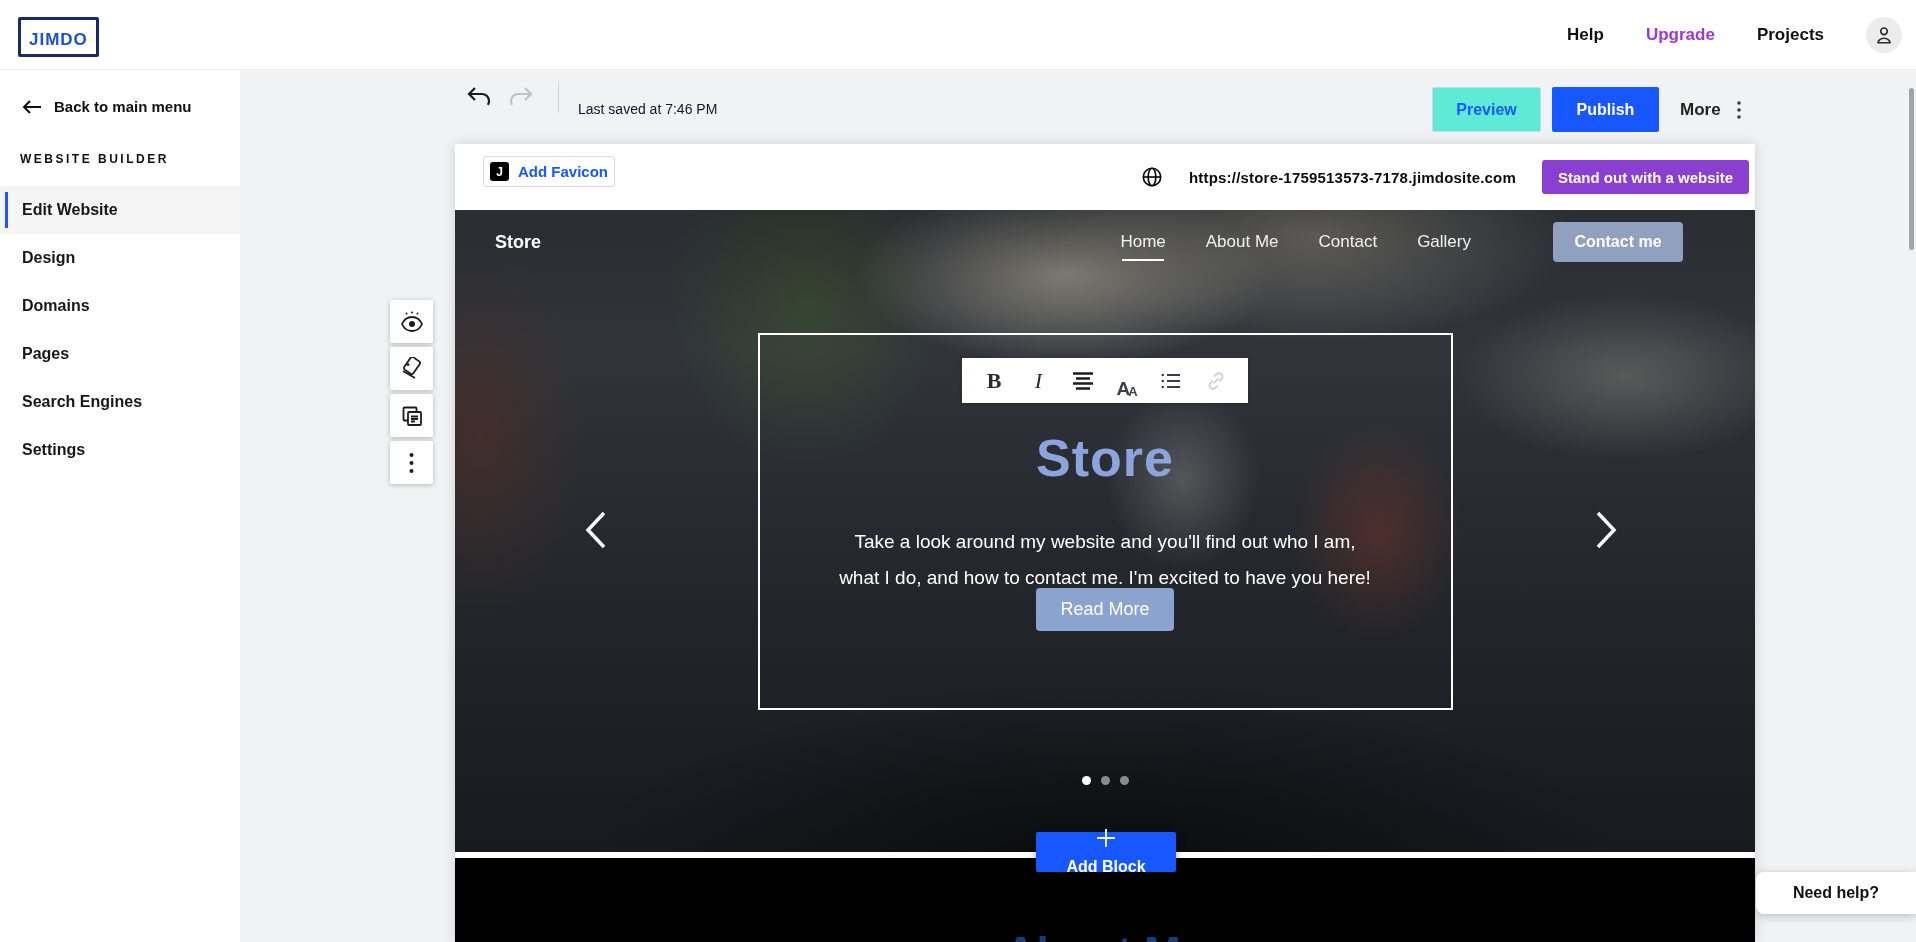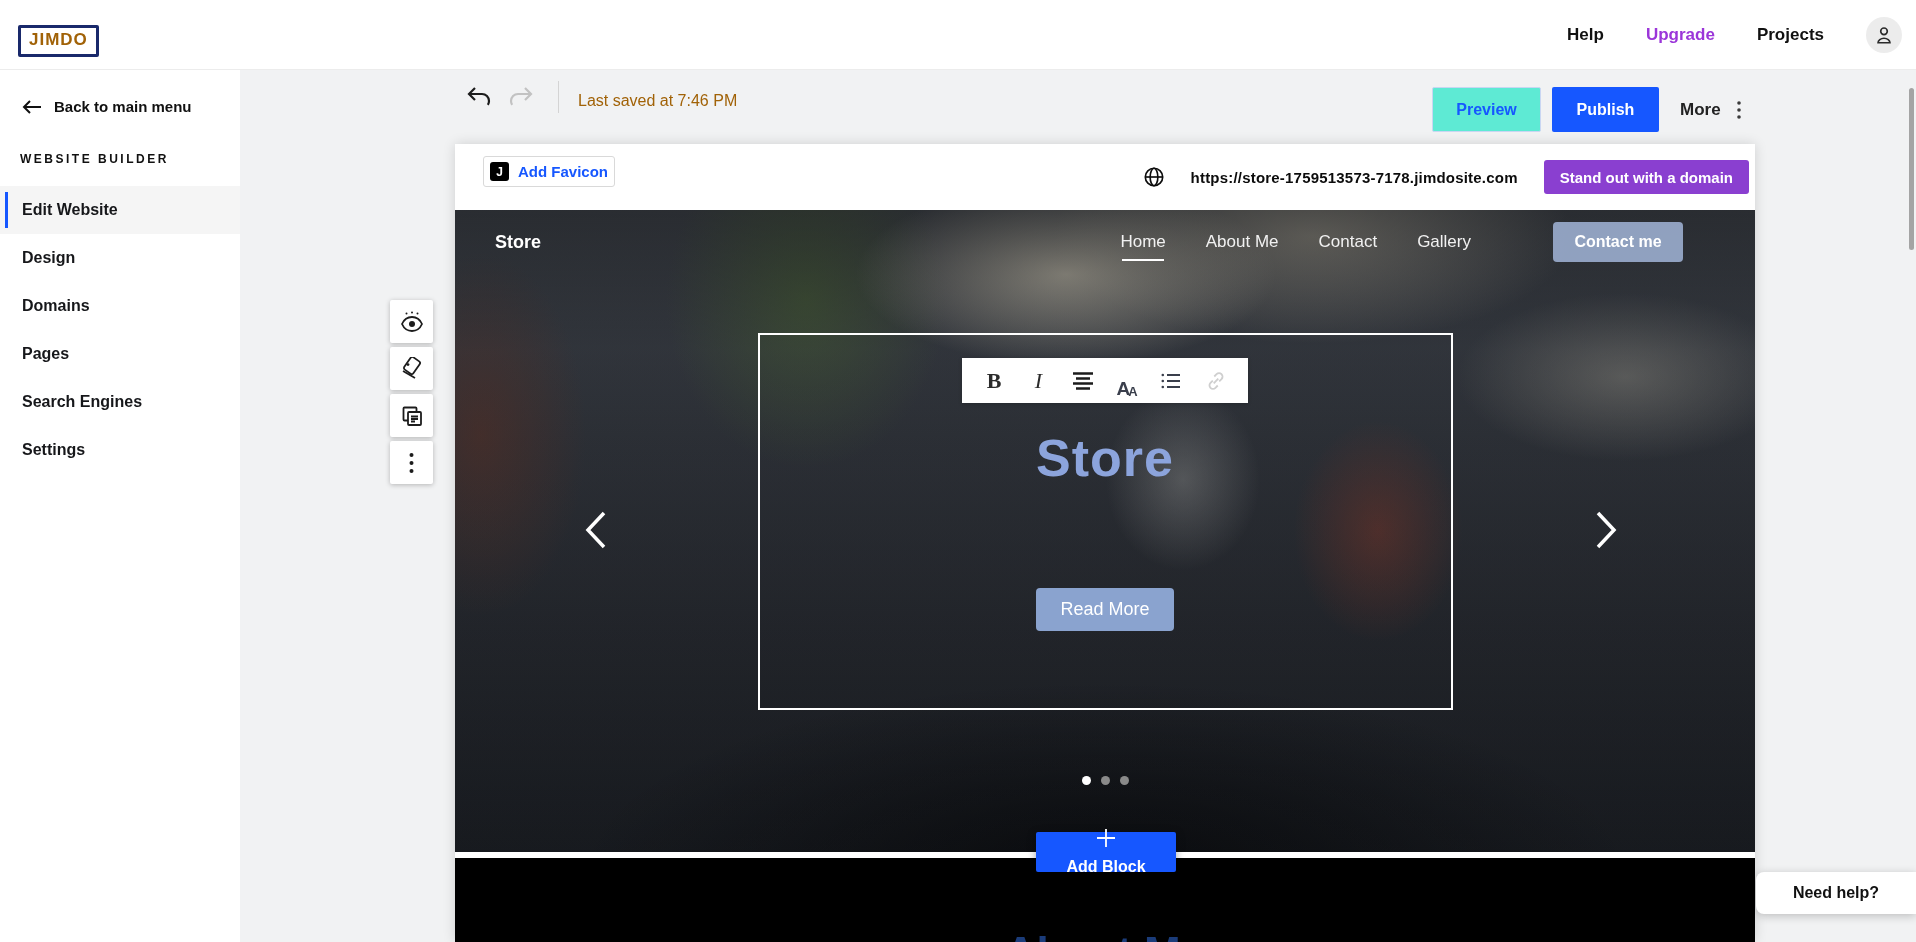--- a/index.html
+++ b/index.html
@@ -3,22 +3,22 @@
 <meta charset="utf-8">
 <style>
   * { margin:0; padding:0; box-sizing:border-box; }
   html,body { width:1916px; height:942px; overflow:hidden; background:#fff;
     font-family:"Liberation Sans", sans-serif; }
   #page { position:relative; width:1916px; height:942px; background:#fff; overflow:hidden; }
 
   
   .header { position:absolute; left:0; top:0; width:1916px; height:70px; background:#fff;
     border-bottom:1px solid #ececec; z-index:40; }
-  .logo-box { position:absolute; left:18px; top:25px; border:3px solid #19296b; border-radius:2px;
-    padding:2px 8px 4px; color:#a16207; font-weight:800; font-size:17px; letter-spacing:1px; }
+  .logo-box { position:absolute; left:18px; top:17px; border:3px solid #19296b; border-radius:2px;
+    padding:10px 8px 4px; color:#1d4ed8; font-weight:800; font-size:17px; letter-spacing:1px; }
   .header-nav { position:absolute; right:14px; top:0; height:70px; display:flex; align-items:center; gap:42px; }
   .header-link { font-size:17px; font-weight:700; color:#111; cursor:pointer; }
   .header-link.upgrade { color:#9b36d9; }
   .avatar { width:36px; height:36px; border-radius:50%; background:#ececec; display:flex;
     align-items:center; justify-content:center; cursor:pointer; }
 
   
   .sidebar { position:absolute; left:0; top:70px; width:240px; height:872px; background:#fff; z-index:30; }
   .back-row { position:absolute; left:22px; top:28px; display:flex; align-items:center; gap:12px;
     font-size:15px; font-weight:700; color:#111; cursor:pointer; }
@@ -33,21 +33,21 @@
 
   
   .main { position:absolute; left:240px; top:70px; width:1676px; height:872px; background:#f1f2f3; }
 
   
   .undo-btn { position:absolute; left:222px; top:10px; width:34px; height:34px; display:flex;
     align-items:center; justify-content:center; cursor:pointer; }
   .redo-btn { position:absolute; left:264px; top:10px; width:34px; height:34px; display:flex;
     align-items:center; justify-content:center; cursor:pointer; }
   .tool-divider { position:absolute; left:318px; top:11px; width:1px; height:32px; background:#d4d4d4; }
-  .last-saved { position:absolute; left:338px; top:22px; font-size:16px; color:#a16207; }
+  .last-saved { position:absolute; left:338px; top:31px; font-size:14px; color:#0f172a; }
   .btn { display:flex; align-items:center; justify-content:center; border-radius:2px; cursor:pointer;
     font-weight:700; }
   .preview-btn { position:absolute; left:1192px; top:17px; width:109px; height:45px; background:#5eead4;
     border:1px solid #c9d6f2; color:#1657ff; font-size:16px; }
   .publish-btn { position:absolute; left:1312px; top:17px; width:107px; height:45px; background:#1657ff;
     color:#fff; font-size:16px; }
   .more-group { position:absolute; left:1440px; top:17px; height:45px; display:flex; align-items:center;
     gap:16px; cursor:pointer; }
   .more-label { font-size:17px; font-weight:600; color:#222; }
 
@@ -289,21 +289,21 @@
         </div>
         <div class="url-group">
           <span>
             <svg width="22" height="22" viewBox="0 0 24 24" fill="none" stroke="#0c0c0c" stroke-width="1.8">
               <circle cx="12" cy="12" r="9.5"></circle>
               <ellipse cx="12" cy="12" rx="4.2" ry="9.5"></ellipse>
               <path d="M2.5 12 h19"></path>
             </svg>
           </span>
           <span class="site-url">https://store-1759513573-7178.jimdosite.com</span>
-          <span class="domain-btn">Stand out with a domain</span>
+          <span class="domain-btn">Stand out with a website</span>
         </div>
       </div>
 
       <div class="hero">
         <div class="hero-bg"></div>
         <div class="hero-overlay"></div>
 
         <div class="site-nav">
           <span class="site-brand">Store</span>
           <div class="site-links">
@@ -342,20 +342,21 @@
           <span class="tt-icon">
             <svg width="22" height="22" viewBox="0 0 24 24" fill="none" stroke="#cfcfcf" stroke-width="2">
               <path d="M9.5 14.5 l5-5"></path>
               <path d="M8.5 11.5 l-2.5 2.5 a3.8 3.8 0 0 0 5.4 5.4 l2.5-2.5"></path>
               <path d="M15.5 12.5 l2.5-2.5 a3.8 3.8 0 0 0-5.4-5.4 l-2.5 2.5"></path>
             </svg>
           </span>
         </div>
 
         <div class="hero-title">Store</div>
+        <div class="hero-body">Take a look around my website and you'll find out who I am, what I do, and how to contact me. I'm excited to have you here!</div>
         <div class="read-more">Read More</div>
 
         <span class="chev left">
           <svg width="26" height="40" viewBox="0 0 26 40" fill="none" stroke="#fff" stroke-width="3.5">
             <path d="M21 3 L5 20 l16 17"></path>
           </svg>
         </span>
         <span class="chev right">
           <svg width="26" height="40" viewBox="0 0 26 40" fill="none" stroke="#fff" stroke-width="3.5">
             <path d="M5 3 L21 20 L5 37"></path>

